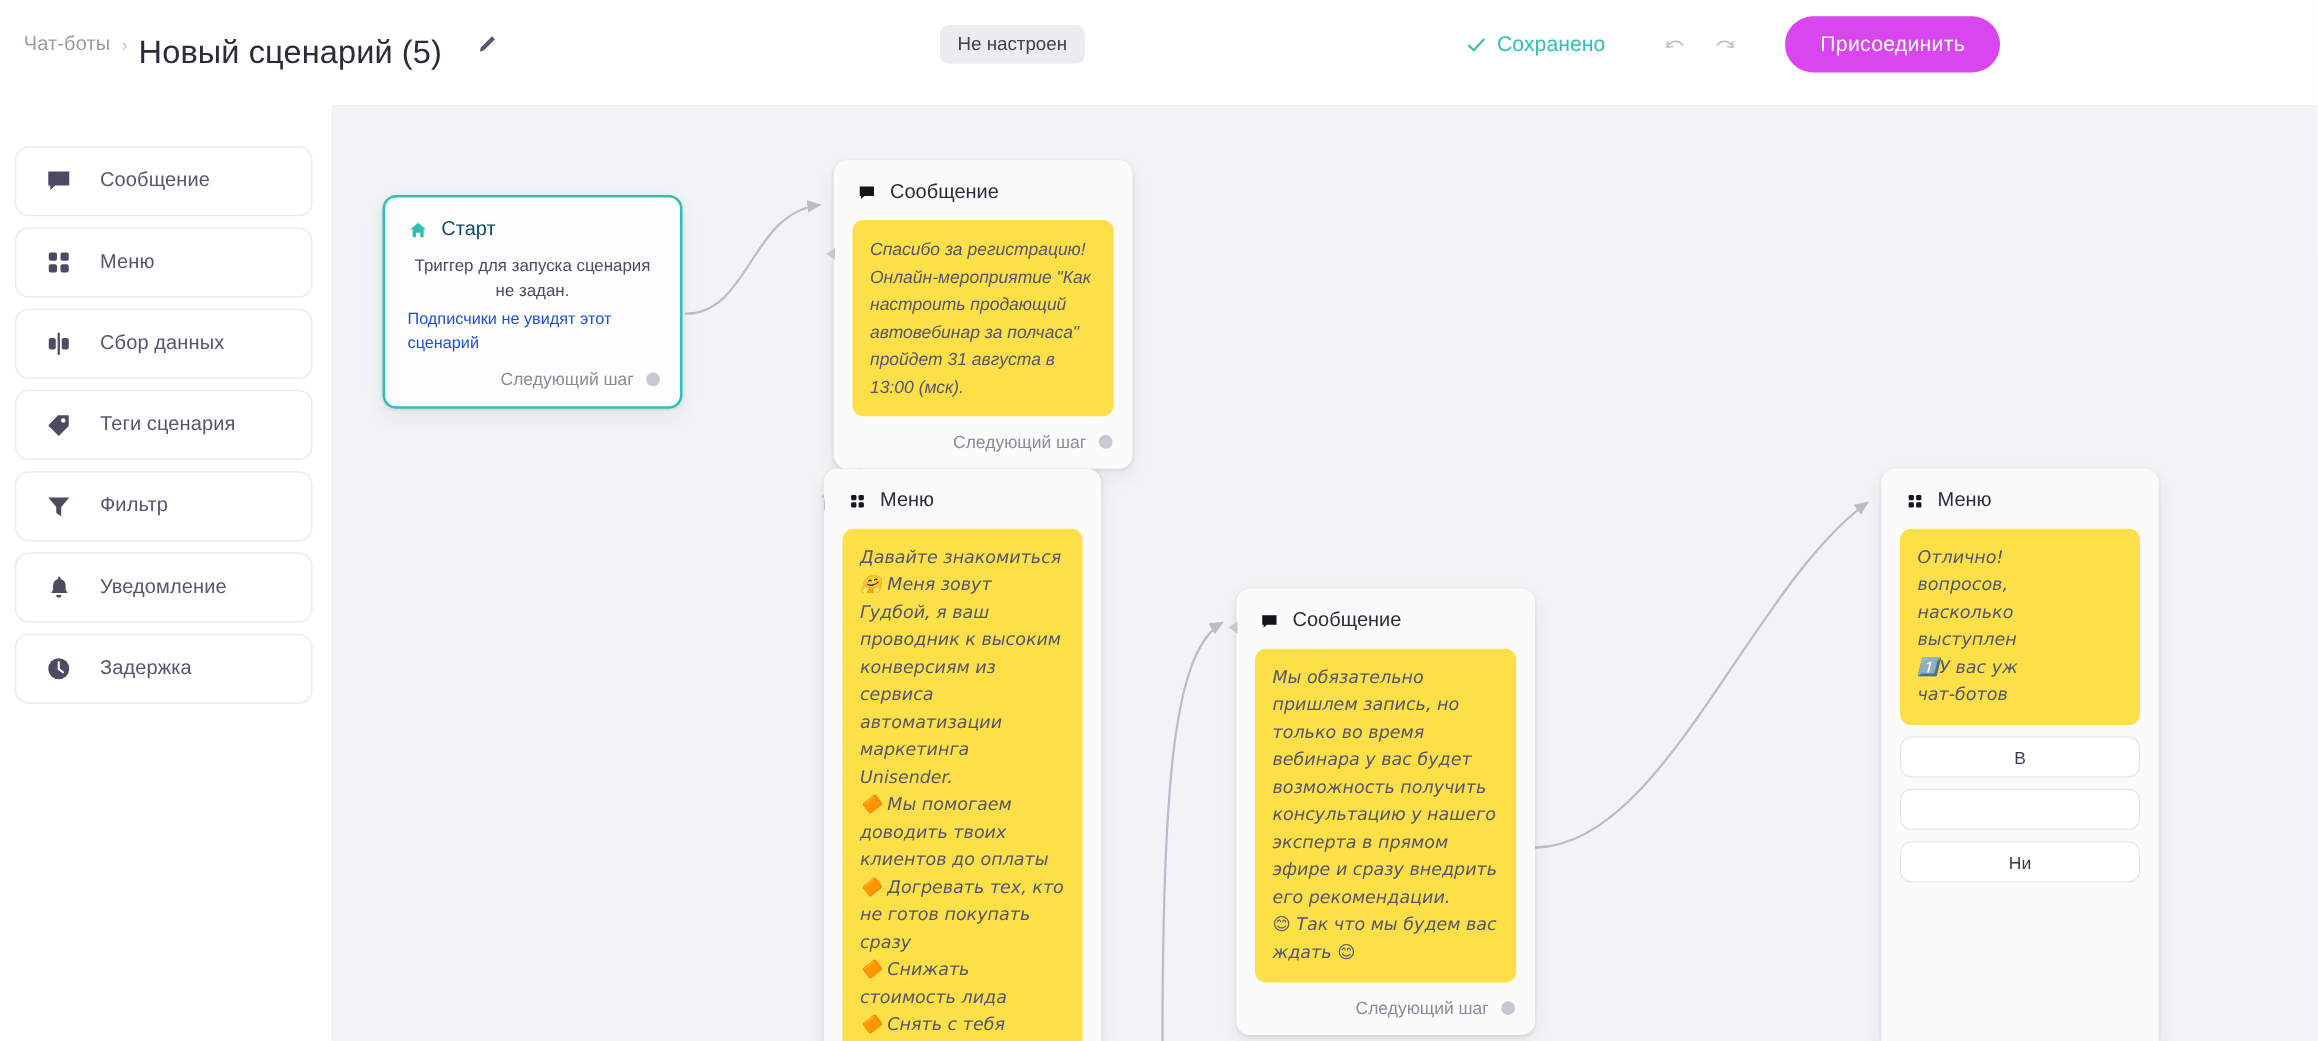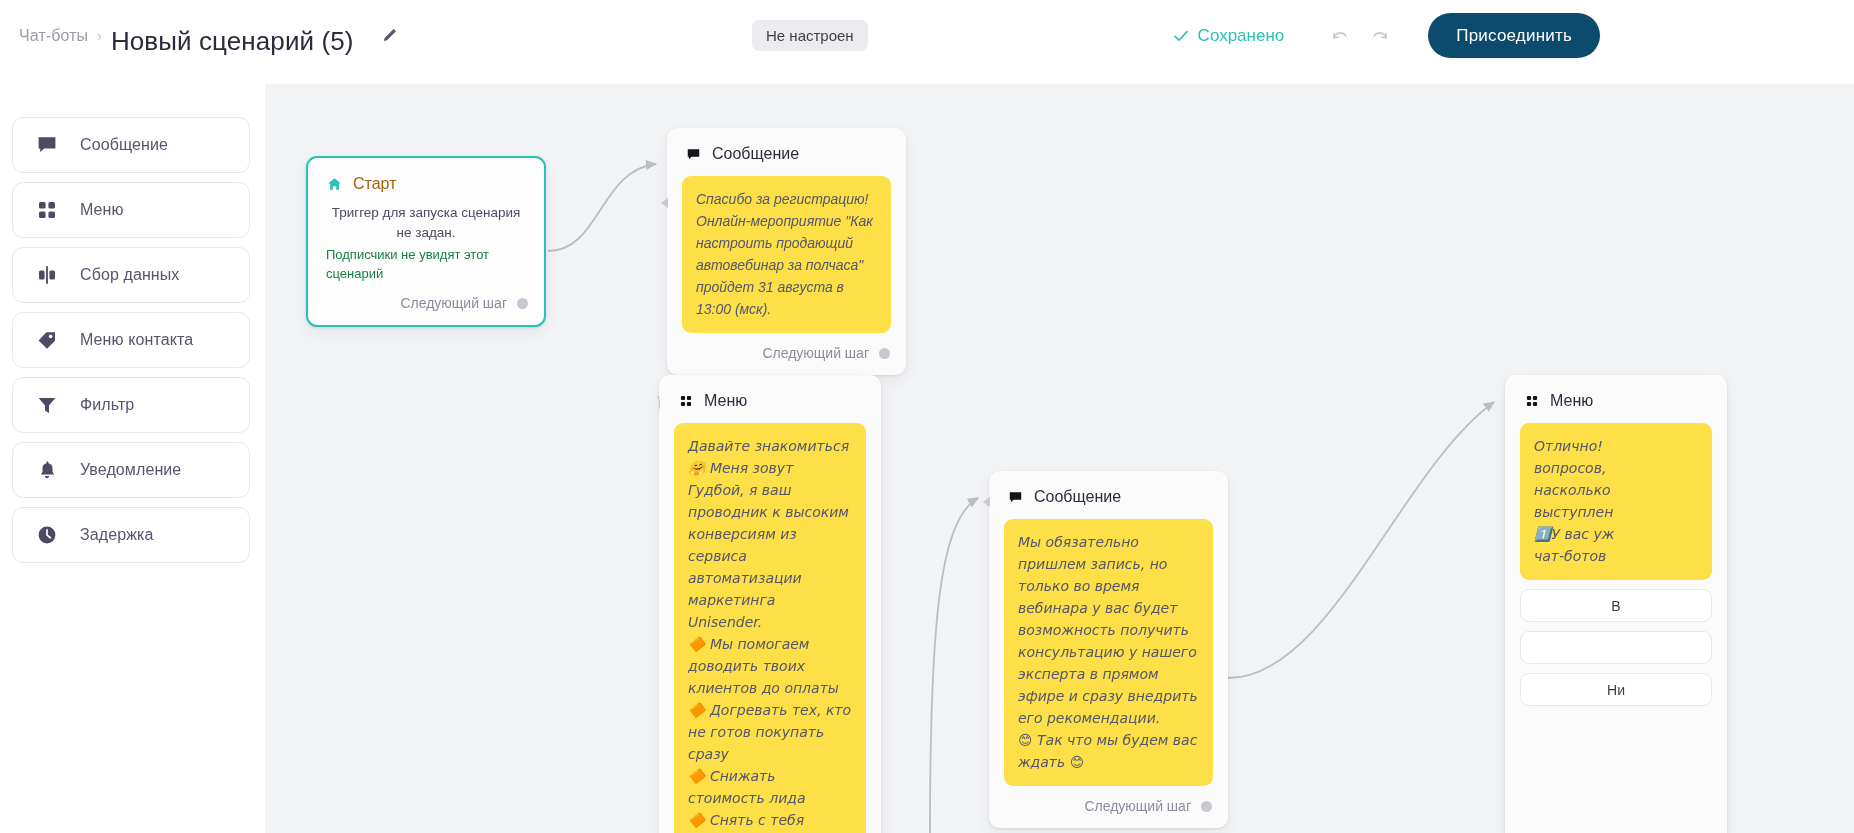--- a/index.html
+++ b/index.html
@@ -93,21 +93,21 @@
     cursor: pointer;
     color: #9b9bab;
   }
   .icon-btn.disabled { color: #c0c0cc; }
   .join-btn {
     margin-left: 28px;
     height: 45px;
     padding: 0 28px;
     border: none;
     border-radius: 24px;
-    background: #0c4a6e;
+    background: #d946ef;
     color: #ffffff;
     font-size: 17px;
     font-family: inherit;
     cursor: pointer;
     letter-spacing: .2px;
   }
 
   
   .canvas {
     position: absolute;
@@ -194,24 +194,24 @@
     border-top: 5px solid transparent;
     border-bottom: 5px solid transparent;
     border-right: 7px solid #c8c8d2;
   }
 
   
   .node-start {
     border: 2px solid #2cc1b5;
     background: #fdfdfe;
   }
-  .node-start .node-head { color: #a16207; padding-bottom: 10px; align-items: flex-end; }
+  .node-start .node-head { color: #0c4a6e; padding-bottom: 10px; align-items: flex-end; }
   .node-start .h-icon { color: #2cc1b5; }
   .start-line1 { font-size: 13.5px; color: #4b4b63; padding: 0 18px; line-height: 20px; text-align: center; }
-  .start-line2 { font-size: 13px; color: #15803d; padding: 2px 18px 0 18px; line-height: 19px; }
+  .start-line2 { font-size: 13px; color: #1d4ed8; padding: 2px 18px 0 18px; line-height: 19px; }
 
   
   .menu-btn {
     background: #ffffff;
     border: 1px solid #e7e7ed;
     border-radius: 9px;
     height: 33px;
     margin-top: 9px;
     display: flex;
     align-items: center;
@@ -303,21 +303,21 @@
     <span class="p-label">Сбор данных</span>
   </div>
 
   <div class="palette-item">
     <span class="p-icon">
       <svg width="22" height="22" viewBox="0 0 22 22" fill="currentColor">
         <path d="M10.4 3.2H19v8.6l-8 8-8.4-8.4 7.8-8.2z"></path>
         <circle cx="14.6" cy="7.4" r="1.8" fill="#fff"></circle>
       </svg>
     </span>
-    <span class="p-label">Меню контакта</span>
+    <span class="p-label">Теги сценария</span>
   </div>
 
   <div class="palette-item">
     <span class="p-icon">
       <svg width="22" height="22" viewBox="0 0 22 22" fill="currentColor">
         <path d="M2.6 4h16.8l-6.4 7.6V19l-4-2.6v-4.8L2.6 4z"></path>
       </svg>
     </span>
     <span class="p-label">Фильтр</span>
   </div>

